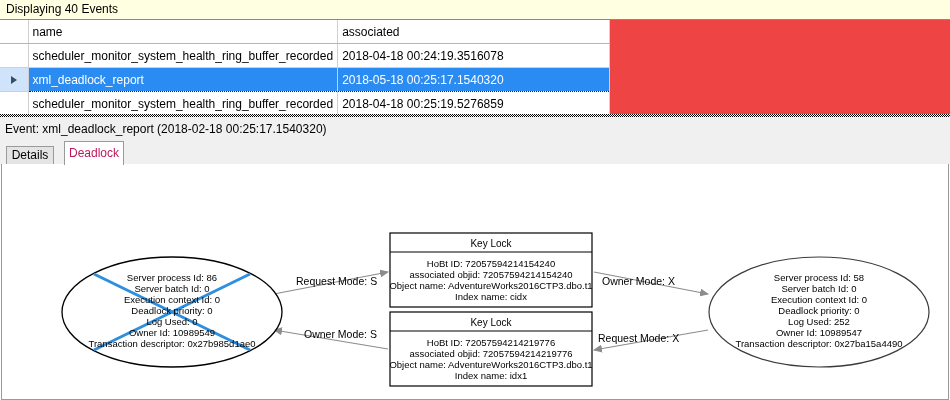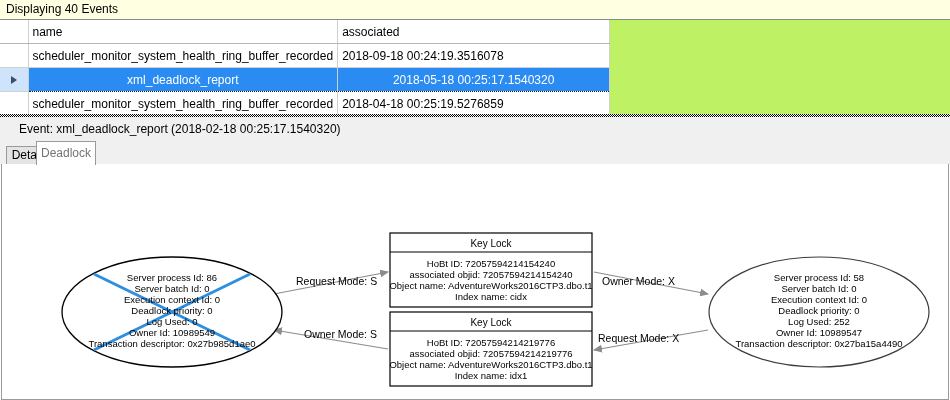--- a/index.html
+++ b/index.html
@@ -8,57 +8,57 @@
     background:#ffffff;
     font-family:"Liberation Sans", sans-serif;
     font-size:12px;color:#000;
   }
   .app{position:relative;width:950px;height:400px;}
 
   
   .grid-panel{position:absolute;left:0;top:0;width:950px;height:114px;background:#ffffe1;}
   .grid-caption{position:absolute;left:0;top:0;width:950px;height:19px;
      background:#ffffe1;line-height:19px;padding-left:6px;box-sizing:border-box;font-size:12px;}
-  .grid-wrap{position:absolute;left:0;top:19px;width:950px;height:95px;background:#bef264;
+  .grid-wrap{position:absolute;left:0;top:19px;width:950px;height:95px;background:#ef4444;
      border-top:1px solid #8a8a8a;box-sizing:border-box;}
   table.events{border-collapse:collapse;table-layout:fixed;background:#fff;}
   table.events col.c-sel{width:28px;}
   table.events col.c-name{width:278px;}
   table.events col.c-ts{width:272px;}
   table.events th,table.events td{
      border:1px solid #d0d0d0;border-left:none;border-top:none;
      height:23px;padding:0 4px;font-size:12px;font-weight:normal;text-align:left;
      white-space:nowrap;overflow:hidden;background:#fff;vertical-align:middle;}
   table.events thead th{border-bottom:1px solid #b5b5b5;background:#fff;}
   table.events th.sel-head,table.events td.sel-cell{
      background:#fff;text-align:center;padding:0;}
   tr.selected td{background:#2a8bf2;color:#fff;
-     border-top:1px dotted #1b1b1b;border-bottom:1px dotted #1b1b1b;text-align:center;}
+     border-top:1px dotted #1b1b1b;border-bottom:1px dotted #1b1b1b;}
   tr.selected td.sel-cell{background:#cfe4fb;color:#000;border-top:1px solid #d0d0d0;border-bottom:1px solid #d0d0d0;}
   .rowarrow{display:inline-block;width:0;height:0;
      border-left:6px solid #30506b;border-top:4px solid transparent;border-bottom:4px solid transparent;}
 
   
   .splitter{position:absolute;left:0;top:114px;width:950px;height:5px;
      background:
        repeating-linear-gradient(90deg,#000 0 1px,#fff 1px 2px) 0 0/2px 1px repeat-x,
        repeating-linear-gradient(90deg,#fff 0 1px,#000 1px 2px) 0 1px/2px 1px repeat-x,
        repeating-linear-gradient(90deg,#000 0 1px,#fff 1px 2px) 0 2px/2px 1px repeat-x,
        #f0f0f0;}
 
   
   .event-header{position:absolute;left:0;top:119px;width:950px;height:21px;
-     line-height:21px;padding-left:19px;box-sizing:border-box;background:#f0f0f0;font-size:12px;}
+     line-height:21px;padding-left:5px;box-sizing:border-box;background:#f0f0f0;font-size:12px;}
 
   
   .tabstrip{position:absolute;left:0;top:140px;width:950px;height:25px;background:#f0f0f0;}
   .tab{position:absolute;bottom:0;box-sizing:border-box;text-align:center;
      font-size:12px;border:1px solid #9a9a9a;border-bottom:none;}
   .tab.inactive{left:6px;width:48px;height:19px;line-height:17px;background:#e4e4e4;color:#000;}
-  .tab.active{left:36px;width:60px;height:24px;line-height:22px;background:#fff;color:#737373;border-color:#9a9a9a;z-index:3;}
+  .tab.active{left:64px;width:60px;height:24px;line-height:22px;background:#fff;color:#be185d;border-color:#9a9a9a;z-index:3;}
 
   
   .canvas{position:absolute;left:1px;top:164px;width:948px;height:236px;background:#fff;
      border:1px solid #9a9a9a;border-top:none;box-sizing:border-box;overflow:hidden;}
   .canvas svg{position:absolute;left:0;top:0;}
 
   .node-text{font-family:"Liberation Sans", sans-serif;font-size:9.5px;fill:#000;}
   .box-title{font-family:"Liberation Sans", sans-serif;font-size:10px;fill:#000;}
   .edge-label{font-family:"Liberation Sans", sans-serif;font-size:10.5px;fill:#000;}
 </style>
@@ -80,21 +80,21 @@
           <tr>
             <th class="sel-head"></th>
             <th>name</th>
             <th>associated</th>
           </tr>
         </thead>
         <tbody>
           <tr>
             <td class="sel-cell"></td>
             <td>scheduler_monitor_system_health_ring_buffer_recorded</td>
-            <td>2018-09-18 00:24:19.3516078</td>
+            <td>2018-04-18 00:24:19.3516078</td>
           </tr>
           <tr class="selected">
             <td class="sel-cell"><span class="rowarrow"></span></td>
             <td>xml_deadlock_report</td>
             <td>2018-05-18 00:25:17.1540320</td>
           </tr>
           <tr>
             <td class="sel-cell"></td>
             <td>scheduler_monitor_system_health_ring_buffer_recorded</td>
             <td>2018-04-18 00:25:19.5276859</td>

